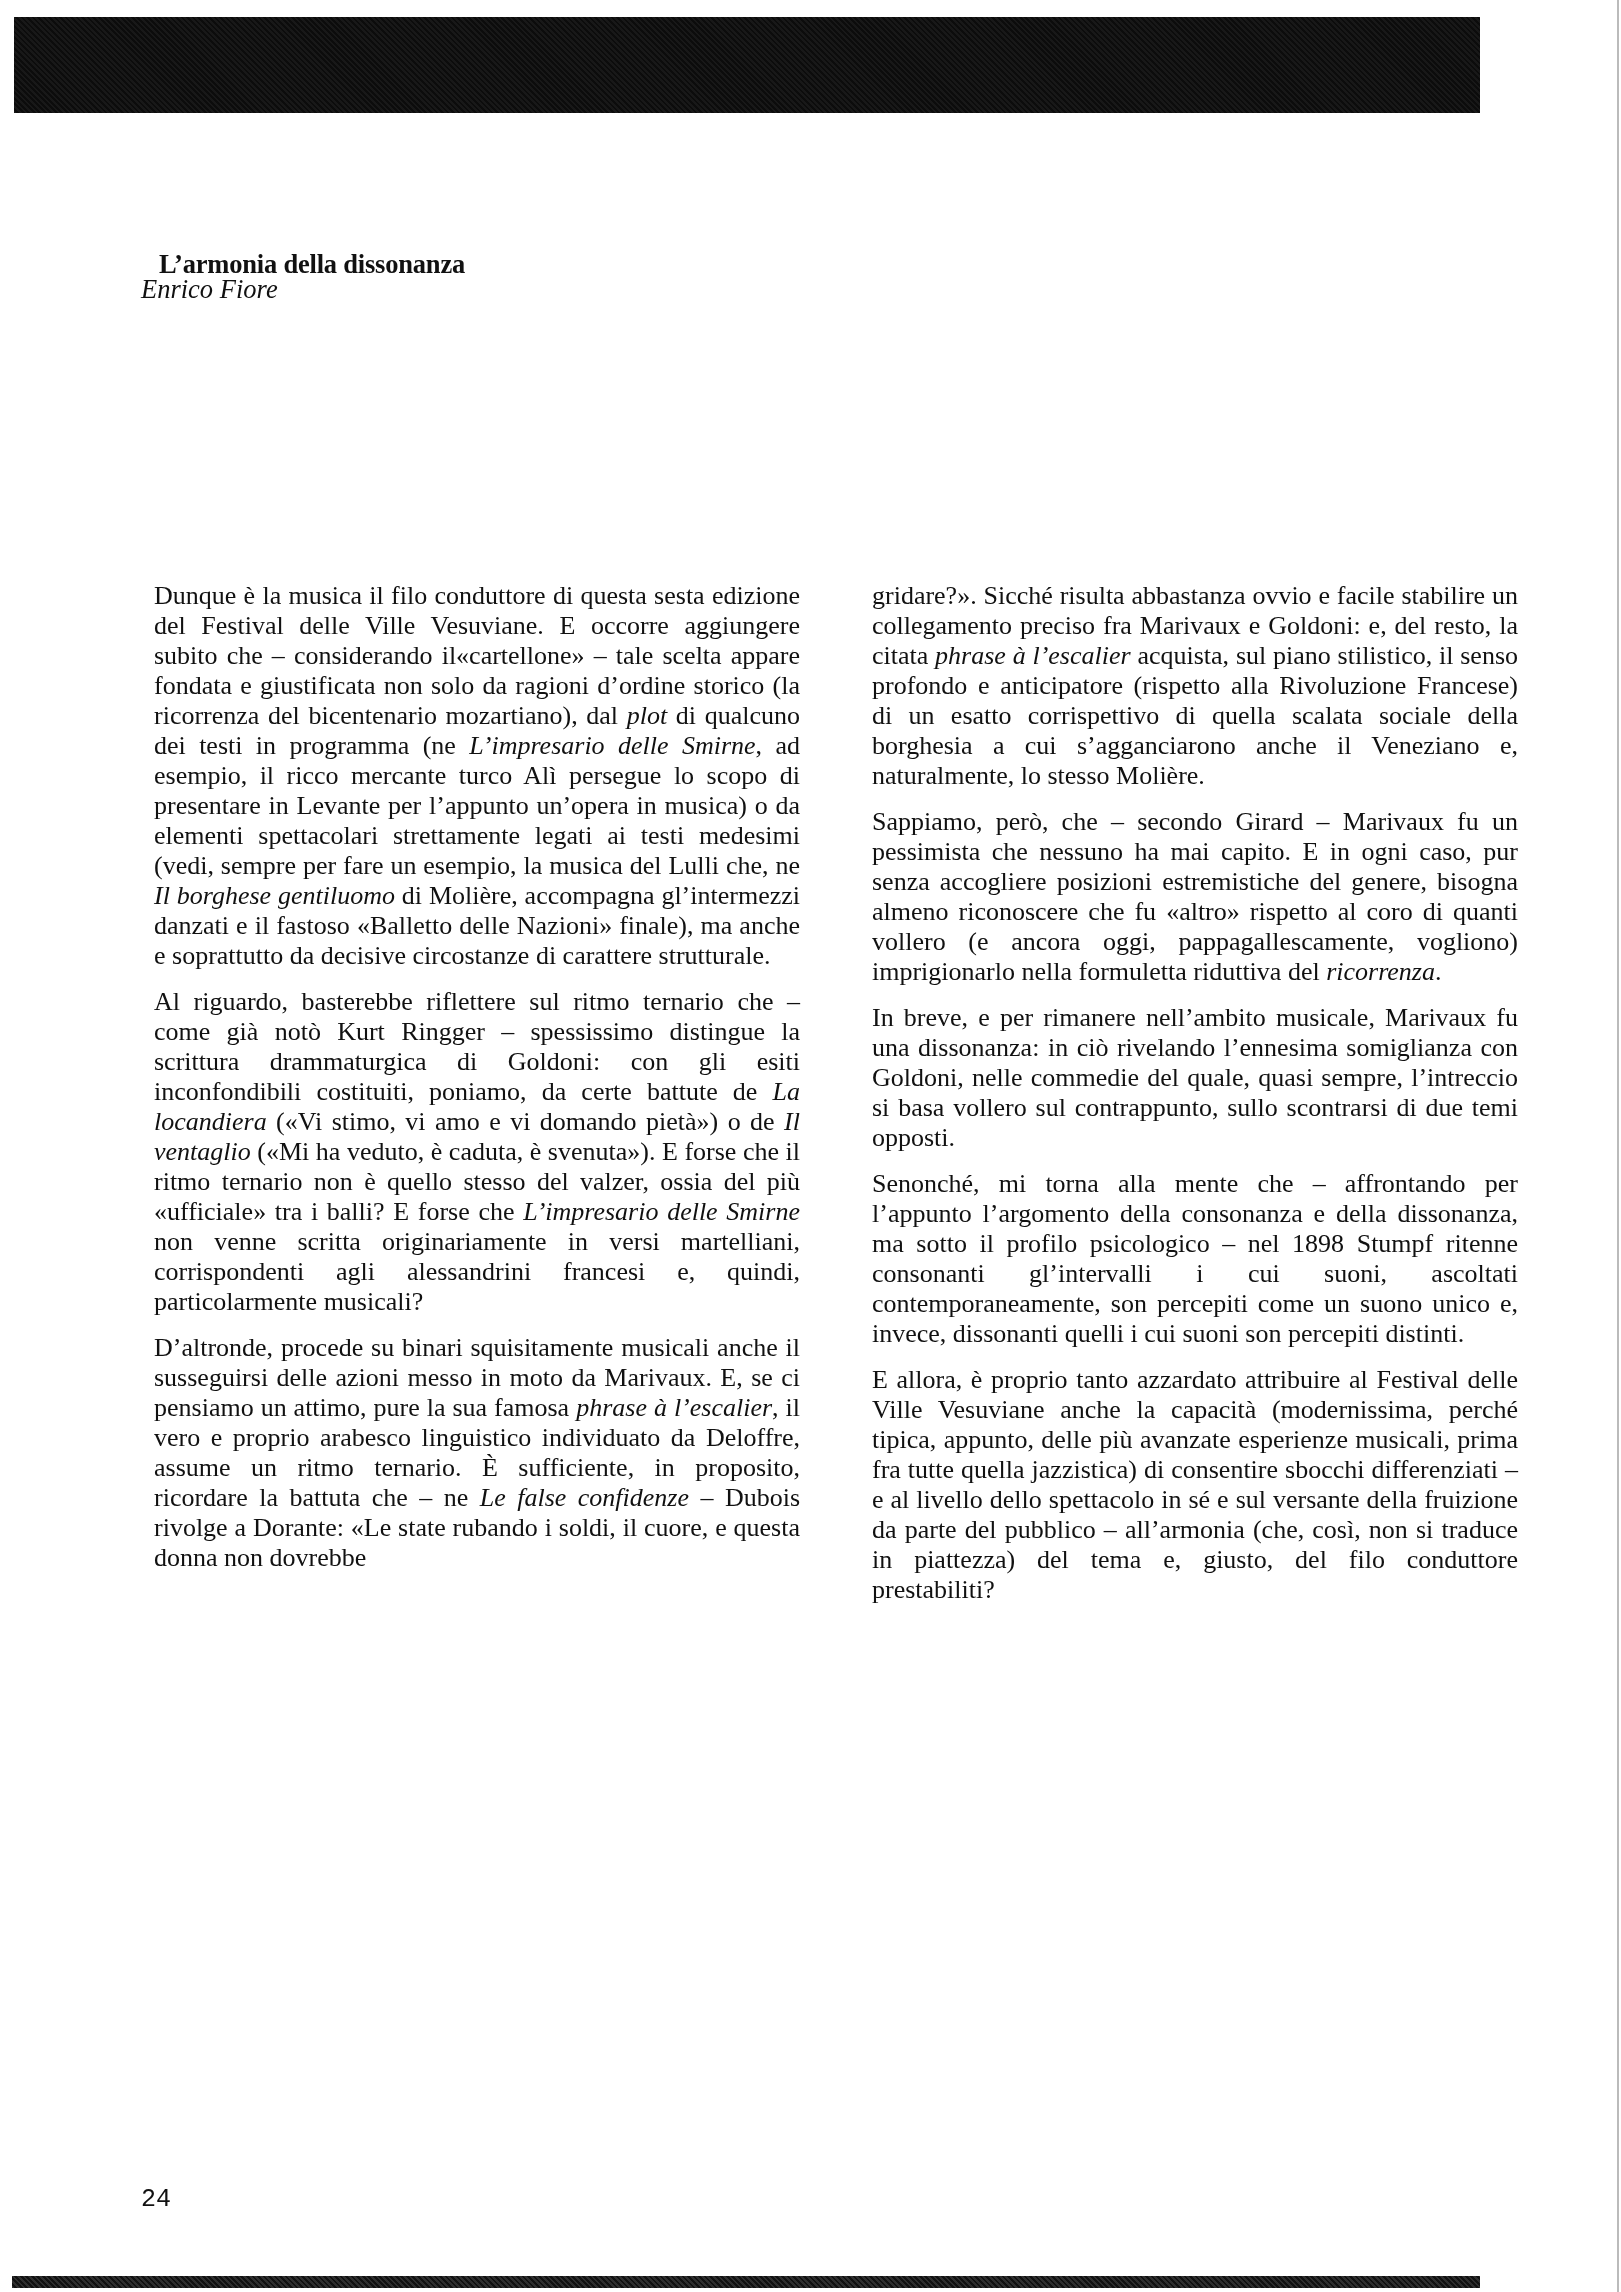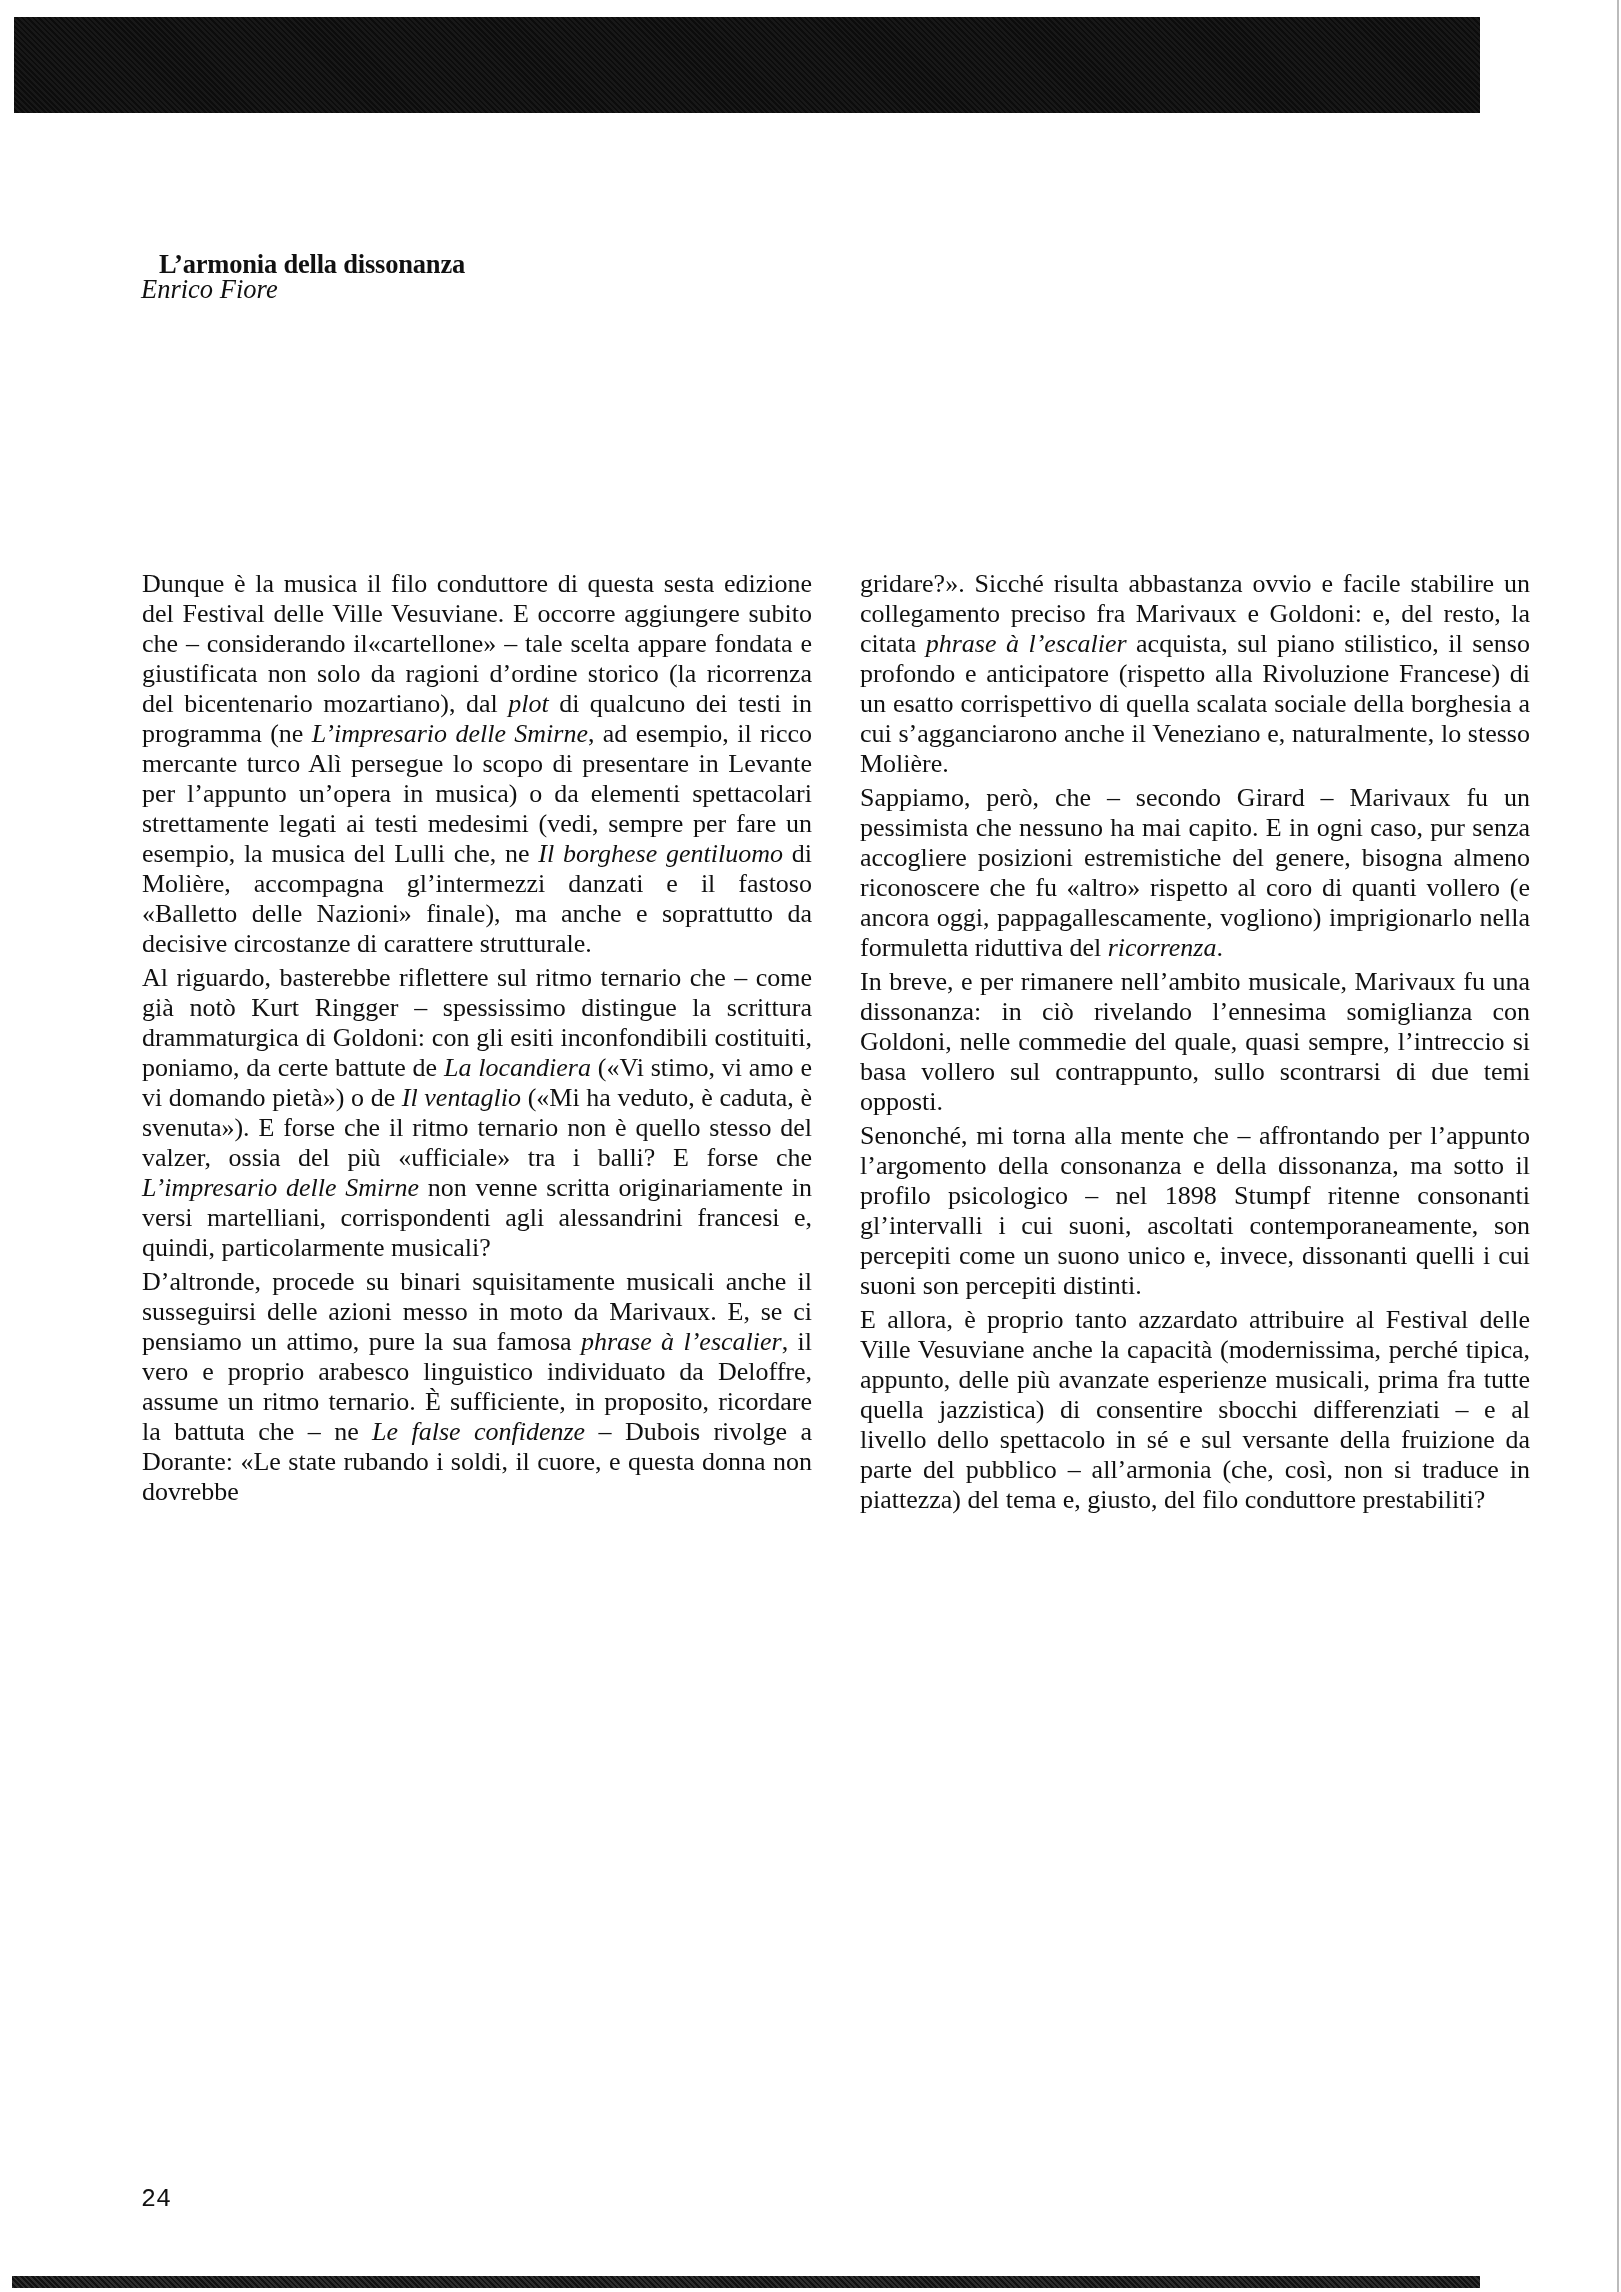--- a/index.html
+++ b/index.html
@@ -11,21 +11,21 @@
   .bottom-band { position: absolute; left: 11.8px; top: 2276px; width: 1468px; height: 11.8px;
                  background: #111;
                  background-image: repeating-linear-gradient(45deg, rgba(255,255,255,0.12) 0 2px, transparent 2px 3.9px); }
   .right-edge { position: absolute; left: 1617px; top: 0; width: 2px; height: 2293px; background: #bbb; }
   .title { position: absolute; left: 141px; top: 231px; font-size: 26.5px; font-weight: bold; letter-spacing: -0.2px; }
   .author { position: absolute; left: 141px; top: 274px; font-size: 26.5px; font-style: italic; text-align: right; }
   .col { position: absolute; top: 565px; width: 678px; font-size: 26px; line-height: 30px;
          text-align: justify; hyphens: manual; }
   .col-left { left: 138px; }
   .col-right { left: 856px; }
-  .col p { margin: 4px; }
+  .col p { margin: 16px; }
   .col i { font-style: italic; }
   .page-number { position: absolute; left: 141px; top: 2185px; font-size: 25px; font-family: Liberation Mono, monospace; }
 </style>
 </head>
 <body>
 
 <div class="top-band"></div>
 <div class="right-edge"></div>
 
 <h1 class="title" style="margin:18px">L’armonia della dissonanza</h1>

